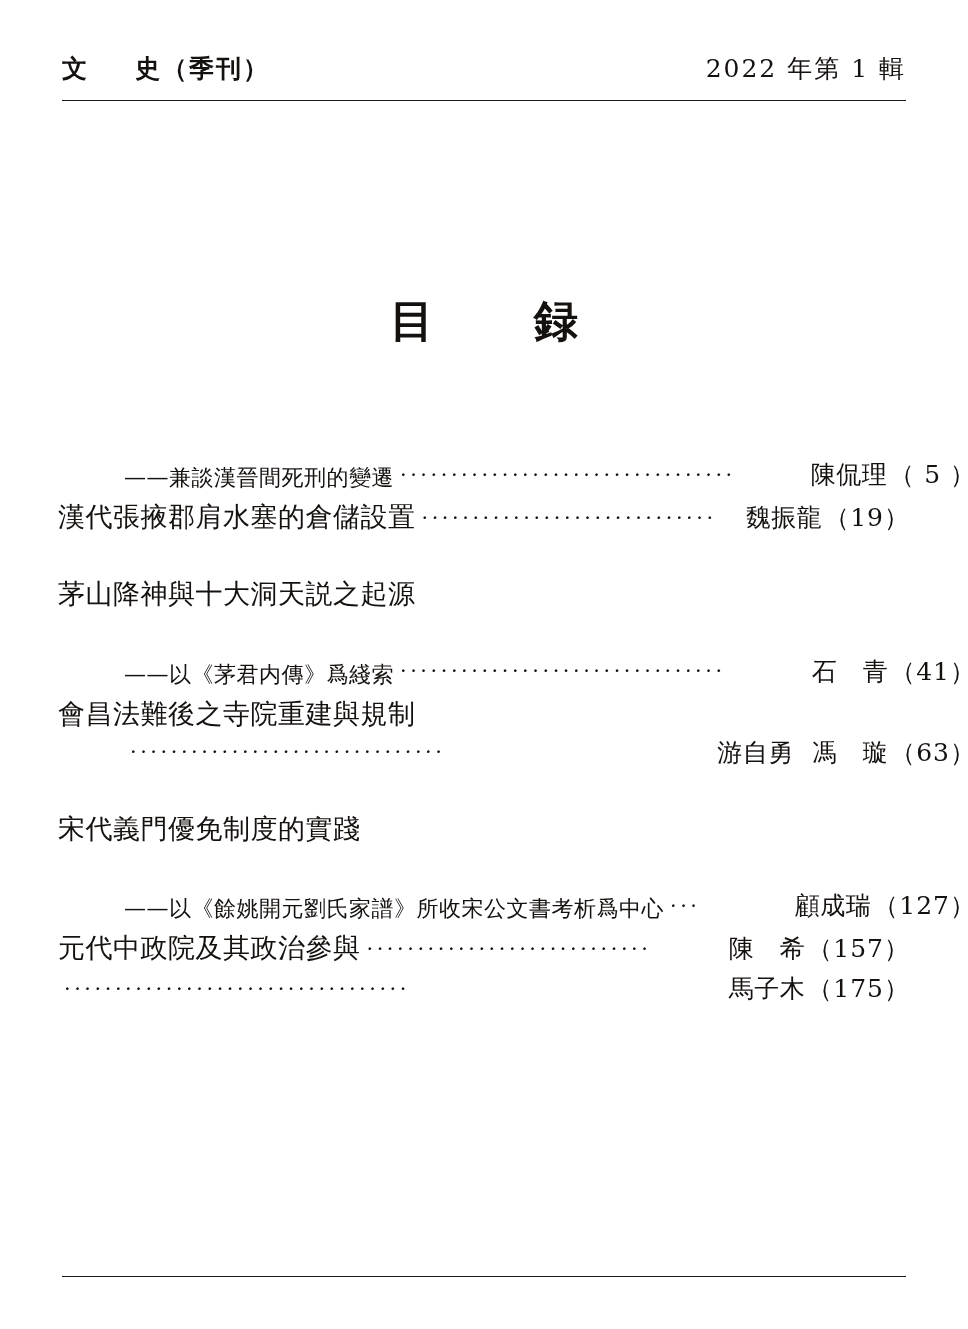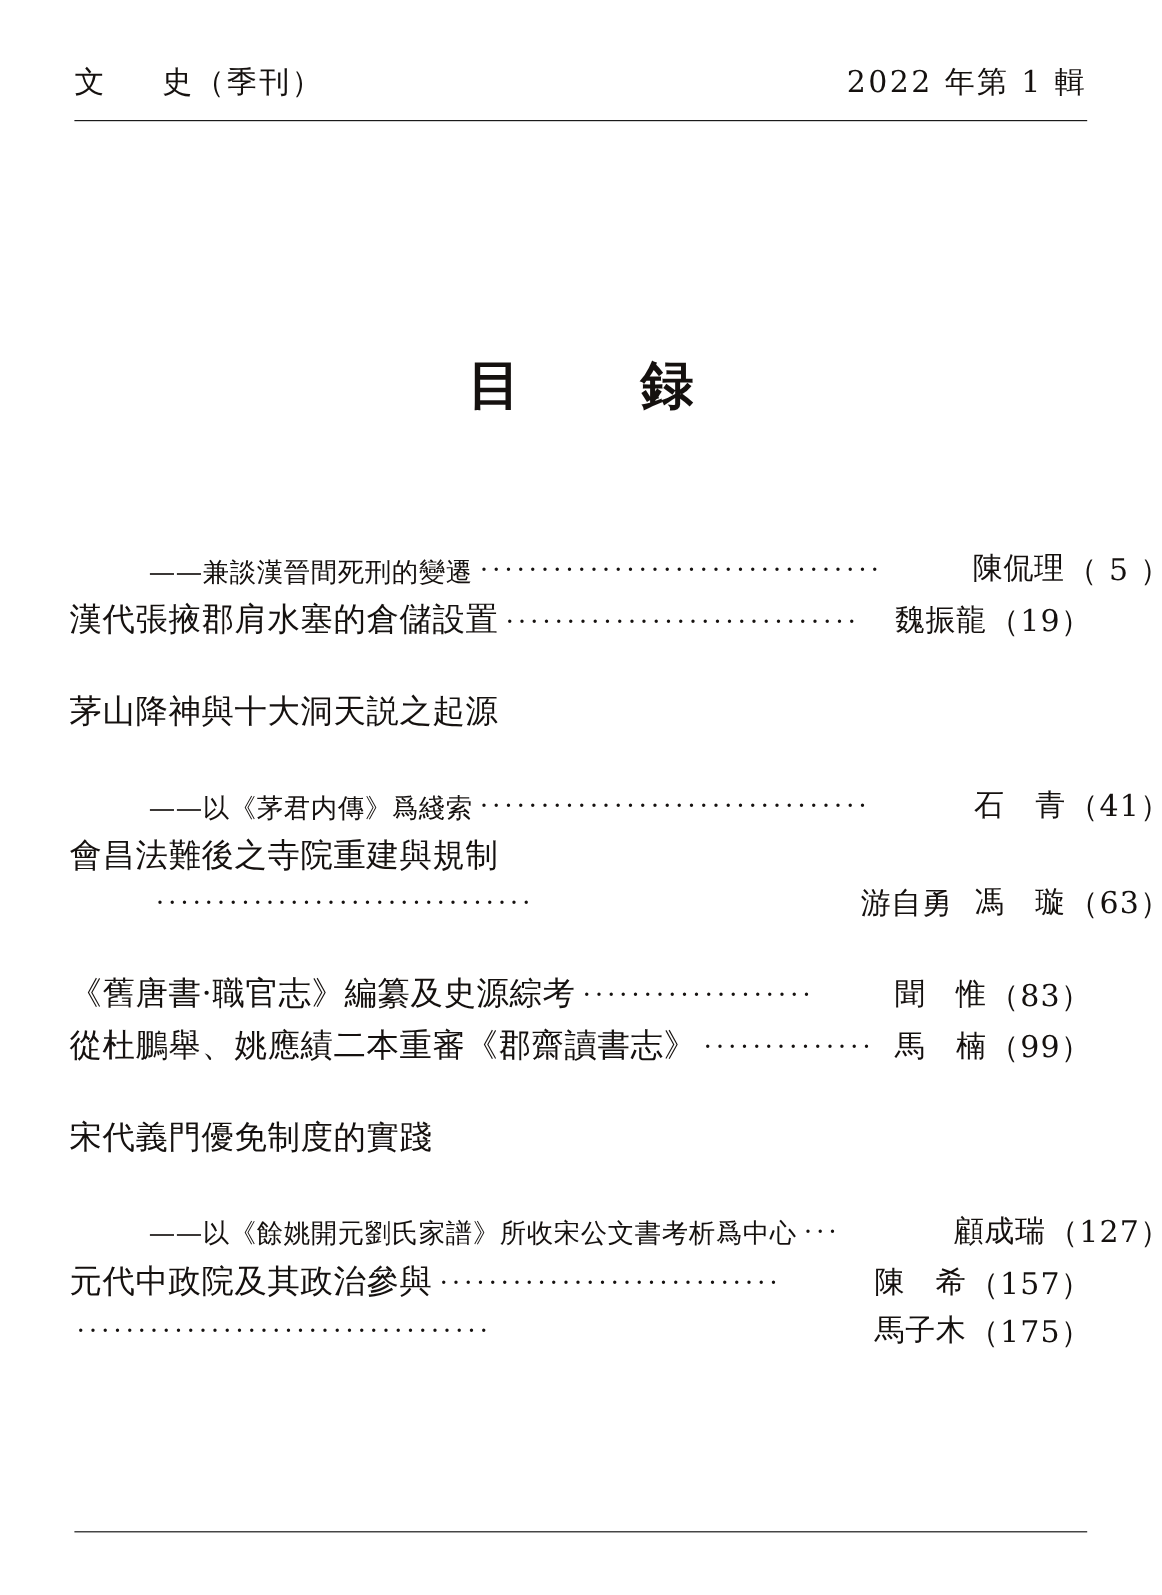--- a/index.html
+++ b/index.html
@@ -30,20 +30,21 @@
     right: 62px;
     display: flex;
     justify-content: space-between;
     align-items: baseline;
     font-size: 25px;
     letter-spacing: 1px;
   }
   .rh-left {
     font-family: "DejaVu Serif", "Liberation Serif", serif;
     letter-spacing: 2px;
+    font-weight: bold;
   }
   .rh-left .gap {
     display: inline-block;
     width: 46px;
   }
   .rh-right {
     font-family: "DejaVu Serif", "Liberation Serif", serif;
     letter-spacing: 2px;
   }
   .head-rule {
@@ -211,39 +212,20 @@
         </div>
         <div class="line sub">
           <span class="leader">·······························</span>
           <span class="secondary-author">游自勇</span>
           <span class="author">馮　璇</span>
           <span class="pageno">（63）</span>
         </div>
       </div>
     </div>
 
-    <div class="group">
-      <div class="entry">
-        <div class="line">
-          <span class="maintitle">《舊唐書·職官志》編纂及史源綜考</span>
-          <span class="leader">···················</span>
-          <span class="author">聞　惟</span>
-          <span class="pageno">（83）</span>
-        </div>
-      </div>
-
-      <div class="entry">
-        <div class="line">
-          <span class="maintitle">從杜鵬舉、姚應績二本重審《郡齋讀書志》</span>
-          <span class="leader">··············</span>
-          <span class="author">馬　楠</span>
-          <span class="pageno">（99）</span>
-        </div>
-      </div>
-    </div>
 
     <div class="group">
       <div class="entry">
         <div class="line">
           <span class="maintitle">宋代義門優免制度的實踐</span>
         </div>
         <div class="line sub">
           <span class="subtitle">——以《餘姚開元劉氏家譜》所收宋公文書考析爲中心</span>
           <span class="leader">···</span>
           <span class="author">顧成瑞</span>

